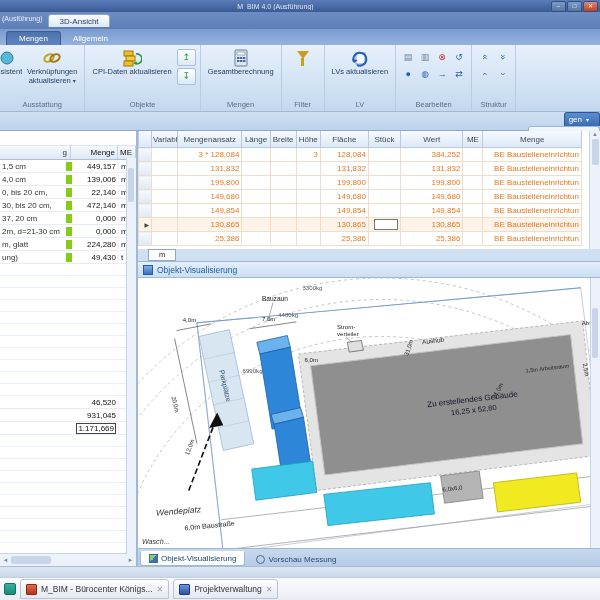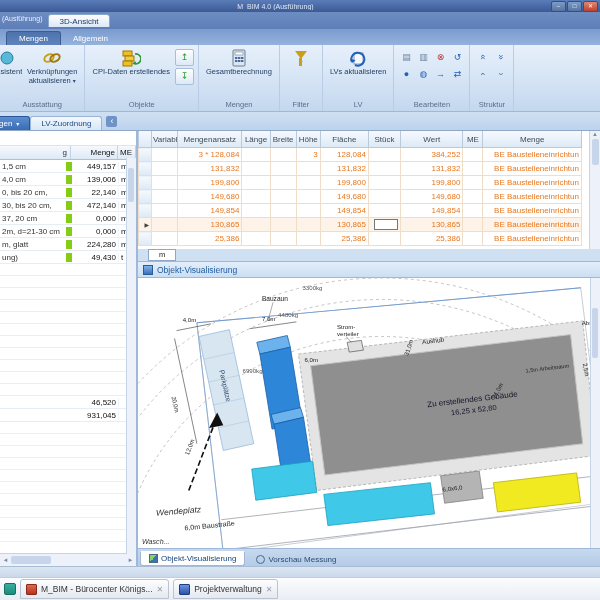--- a/index.html
+++ b/index.html
@@ -39,21 +39,21 @@
     font-size:9px;text-align:center;line-height:14px;}
   .iconbtn{width:16px;height:15px;font-size:9px;line-height:14px;text-align:center;border-radius:2px;}
   .grid2x4{display:grid;grid-template-columns:repeat(4,16px);grid-auto-rows:16px;gap:1px;padding-top:3px;}
   .grid2x2{display:grid;grid-template-columns:repeat(2,17px);grid-auto-rows:16px;gap:1px;padding-top:3px;}
   .blue{color:#2360b8}.red{color:#c03030}.green{color:#2d9a34}.gray{color:#6d83a0}
   .rotU{display:inline-block;transform:rotate(90deg);}
   .dd{font-size:6px;color:#33517e;}
 
   
   .doctabs{height:18px;background:linear-gradient(#cfe0f2,#bdd3ec);display:flex;align-items:flex-end;
-    border-bottom:1px solid #8fa8c8;}
+    border-bottom:1px solid #8fa8c8;flex-direction:column;}
   .dtab{font-size:8px;padding:2px 10px 2px;border-radius:3px 3px 0 0;display:flex;gap:4px;align-items:center;}
   .dtab.act{background:linear-gradient(#5a8ecf,#3a6cb4);color:#fff;border:1px solid #2c549a;border-bottom:none;
     margin-left:-6px;padding-left:4px;}
   .dtab.pas{background:linear-gradient(#f3f8fd,#d9e7f6);color:#1e4a86;border:1px solid #9ab4d6;border-bottom:none;}
   .dchev{font-size:9px;color:#fff;background:#6f93c6;border-radius:2px;width:11px;height:11px;line-height:10px;
     text-align:center;margin:0 0 3px 4px;}
 
   
   .main{flex:1;display:flex;min-height:0;}
   
@@ -181,21 +181,21 @@
         <div class="bigbtn">
           <span class="ic">
             <svg width="20" height="18" viewBox="0 0 20 18">
               <rect x="2" y="2" width="9" height="5" fill="#f0c020" stroke="#a07808"></rect>
               <rect x="4" y="7" width="9" height="5" fill="#f0cc40" stroke="#a07808"></rect>
               <rect x="2" y="12" width="9" height="5" fill="#f0c020" stroke="#a07808"></rect>
               <path d="M14 5 a5 5 0 1 1 -2 9" fill="none" stroke="#2d9a34" stroke-width="1.6"></path>
               <path d="M12 15 l2 -3 l2 3 z" fill="#2d9a34"></path>
             </svg>
           </span>
-          <span>CPI-Daten erstellendes</span>
+          <span>CPI-Daten aktualisieren</span>
         </div>
         <div class="smallcol">
           <span class="sbtn green">↥</span>
           <span class="sbtn green">↧</span>
         </div>
       </div>
       <div class="rlabel">Objekte</div>
     </div>
 
     <div class="rgroup">
@@ -343,20 +343,25 @@
       <div class="lfill" style="height:132px;"></div>
 
       <div class="lrow">
           <span class="lab"></span>
           <span class="mg">46,520</span>
           <span class="meu"></span>
         </div>
       <div class="lrow">
           <span class="lab"></span>
           <span class="mg">931,045</span>
+          <span class="meu"></span>
+        </div>
+      <div class="lrow">
+          <span class="lab"></span>
+          <span class="mg"><span class="boxed">1.171,669</span></span>
           <span class="meu"></span>
         </div>
 
       <div class="lfill" style="flex:1;"></div>
       <div class="lhscroll">
         <span class="harr">◄</span>
         <span class="hth"></span>
         <span style="flex:1"></span>
         <span class="harr">►</span>
       </div>

